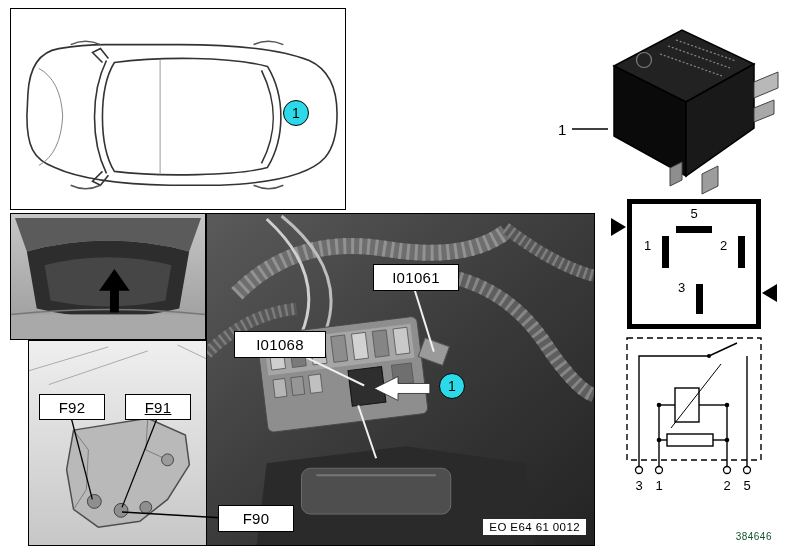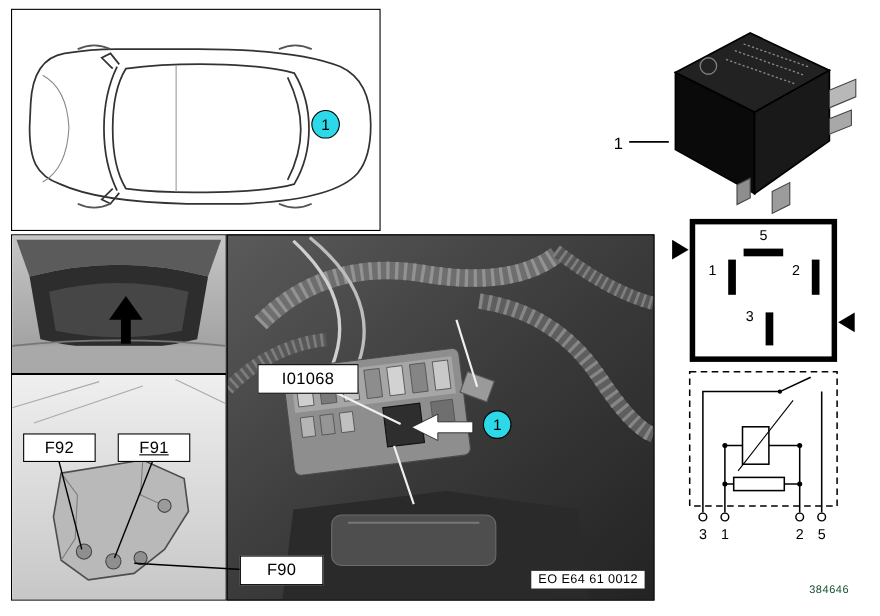--- a/index.html
+++ b/index.html
@@ -5,21 +5,21 @@
   * { margin:0; padding:0; box-sizing:border-box; }
   html,body { width:800px; height:560px; }
   body { background:#ffffff; font-family:"Liberation Sans",sans-serif; position:relative; overflow:hidden; }
   .page { position:relative; width:800px; height:560px; background:#fff; }
 
   .panel { position:absolute; border:1.5px solid #000; background:#fff; overflow:hidden; }
   .panel svg { display:block; width:100%; height:100%; }
 
   #car-panel     { left:10px;  top:8px;   width:336px; height:202px; }
   #trunk-panel   { left:10px;  top:213px; width:196px; height:127px; }
-  #bracket-panel { left:10px;  top:340px; width:196px; height:206px; }
+  #bracket-panel { left:28px;  top:340px; width:196px; height:206px; }
   #photo-panel   { left:206px; top:213px; width:389px; height:333px; background:#3b3b3b; }
 
   .label-box { position:absolute; background:#fff; border:1.6px solid #000;
                display:flex; align-items:center; justify-content:center;
                font-size:15px; color:#000; z-index:10; letter-spacing:.3px; }
 
   .callout { position:absolute; width:26px; height:26px; border-radius:50%;
              background:#2BD9E9; border:1.6px solid #000; color:#000;
              display:flex; align-items:center; justify-content:center;
              font-size:14px; z-index:11; }
@@ -177,20 +177,21 @@
 
       <g stroke="#f0f0f0" stroke-width="2">
         <line x1="209" y1="77" x2="228" y2="138"></line>
         <line x1="100" y1="144" x2="158" y2="172"></line>
         <line x1="170" y1="245" x2="152" y2="192"></line>
       </g>
 
       <polygon points="168,175 192,163 192,170 224,170 224,180 192,180 192,187" fill="#ffffff" stroke="#222" stroke-width="0.8"></polygon>
     </svg>
 
+    <div class="label-box" style="left:166px; top:50px; width:86px; height:27px;">I01061</div>
     <div class="label-box" style="left:27px; top:117px; width:92px; height:27px;">I01068</div>
     <div class="callout" style="left:232px; top:159px;">1</div>
     <div class="photo-code">EO E64 61 0012</div>
   </div>
 
   <div class="label-box" style="left:218px; top:505px; width:76px; height:27px;">F90</div>
 
   <div id="relay-area">
     <svg viewBox="0 0 238 188">
       <text x="6" y="127" font-size="15" fill="#000">1</text>

